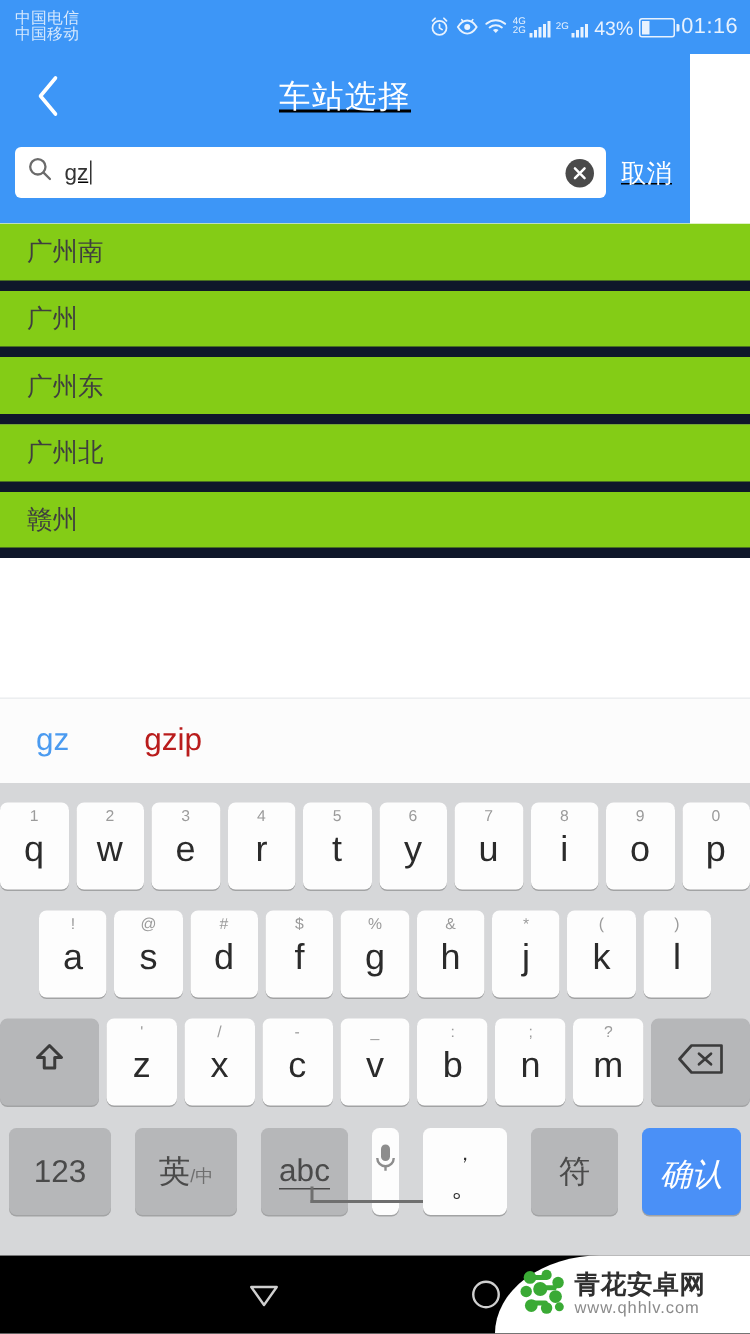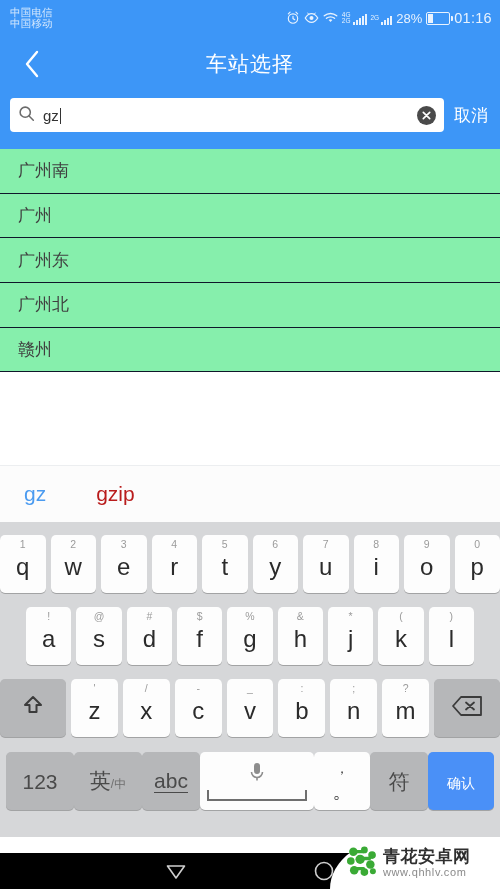--- a/index.html
+++ b/index.html
@@ -94,23 +94,24 @@
     left: 1px; top: 1px; bottom: 1px;
     width: 5px;
     background: #e8f2fe;
   }
   .clock { font-size: 14.5px; letter-spacing: 0.3px; }
 
   
   .app-header {
     position: absolute;
     top: 36px; left: 0;
-    width: 500px;
+    width: 460px;
     height: 113px;
     background: #3d96f7;
+    text-decoration: underline;
   }
   .title-row {
     height: 55px;
     position: relative;
     display: flex;
     align-items: center;
     justify-content: center;
   }
   .back-btn {
     position: absolute;
@@ -182,24 +183,24 @@
     height: 316px;
     background: #ffffff;
     overflow: hidden;
   }
   .result-item {
     height: 44.7px;
     display: flex;
     align-items: center;
     padding-left: 18px;
     box-sizing: border-box;
-    border-bottom: 1px solid #0f172a;
+    border-bottom: 7px solid #0f172a;
     font-size: 17px;
     color: #3f3f3f;
-    background: #86efac;
+    background: #84cc16;
   }
 
   
   .suggest-bar {
     position: absolute;
     top: 465px; left: 0;
     width: 500px;
     height: 57px;
     background: #fcfcfc;
     display: flex;
@@ -225,21 +226,21 @@
     box-sizing: border-box;
   }
   .kb-row {
     display: flex;
     align-items: center;
     justify-content: center;
     height: 72px;
     gap: 5px;
   }
   .kb-row.r2 { padding: 0 26px; }
-  .kb-row.r4 { height: 74px; gap: 0; padding: 0 6px; }
+  .kb-row.r4 { height: 74px; gap: 16px; padding: 0 6px; }
   .key {
     position: relative;
     background: #fdfdfd;
     border-radius: 5px;
     box-shadow: 0 1px 0 rgba(120,120,120,0.55);
     display: flex;
     align-items: center;
     justify-content: center;
     height: 58px;
     flex: 1;
@@ -256,21 +257,21 @@
     top: 4px; left: 0; right: 0;
     text-align: center;
     font-size: 10.5px;
     color: #9b9b9b;
     line-height: 1;
   }
   .key.fn { background: #b6b7b9; }
   .key.shift { flex: 0 0 66px; }
   .key.back { flex: 0 0 66px; }
   .key.accent { background: #4a90f7; }
-  .key.accent .main { color: #fff; font-size: 14px; margin-top: 4px; }
+  .key.accent .main { color: #fff; font-size: 21px; margin-top: 4px; font-style: italic; }
   .key.fnlabel .main { font-size: 21px; color: #4a4a4a; margin-top: 0; }
   .key.num { flex: 0 0 68px; }
   .key.lang { flex: 0 0 68px; }
   .key.abckey { flex: 0 0 58px; }
   .key.space { flex: 1 1 auto; }
   .key.punct { flex: 0 0 56px; }
   .key.sym { flex: 0 0 58px; }
   .key.enter { flex: 0 0 66px; }
   .key.abckey .main {
     font-size: 21px;
@@ -310,21 +311,21 @@
     border-left: 2.5px solid #6f6f6f;
     border-right: 2.5px solid #6f6f6f;
     margin-top: 3px;
   }
 
   
   .nav-bar {
     position: absolute;
     bottom: 0; left: 0;
     width: 500px;
-    height: 36px;
+    height: 52px;
     background: #000;
     display: flex;
     align-items: center;
     justify-content: center;
     gap: 100px;
   }
   .nav-btn {
     width: 48px; height: 48px;
     display: flex;
     align-items: center;
@@ -408,21 +409,21 @@
         <span class="sig-label">
             <span>2G</span>
           </span>
         <span class="bars">
             <i></i>
             <i></i>
             <i></i>
             <i></i>
           </span>
       </span>
-      <span class="batt-pct">28%</span>
+      <span class="batt-pct">43%</span>
       <span class="battery">
           <span class="fill"></span>
         </span>
       <span class="clock">01:16</span>
     </div>
   </div>
 
   <div class="app-header">
     <div class="title-row">
       <div class="back-btn">

